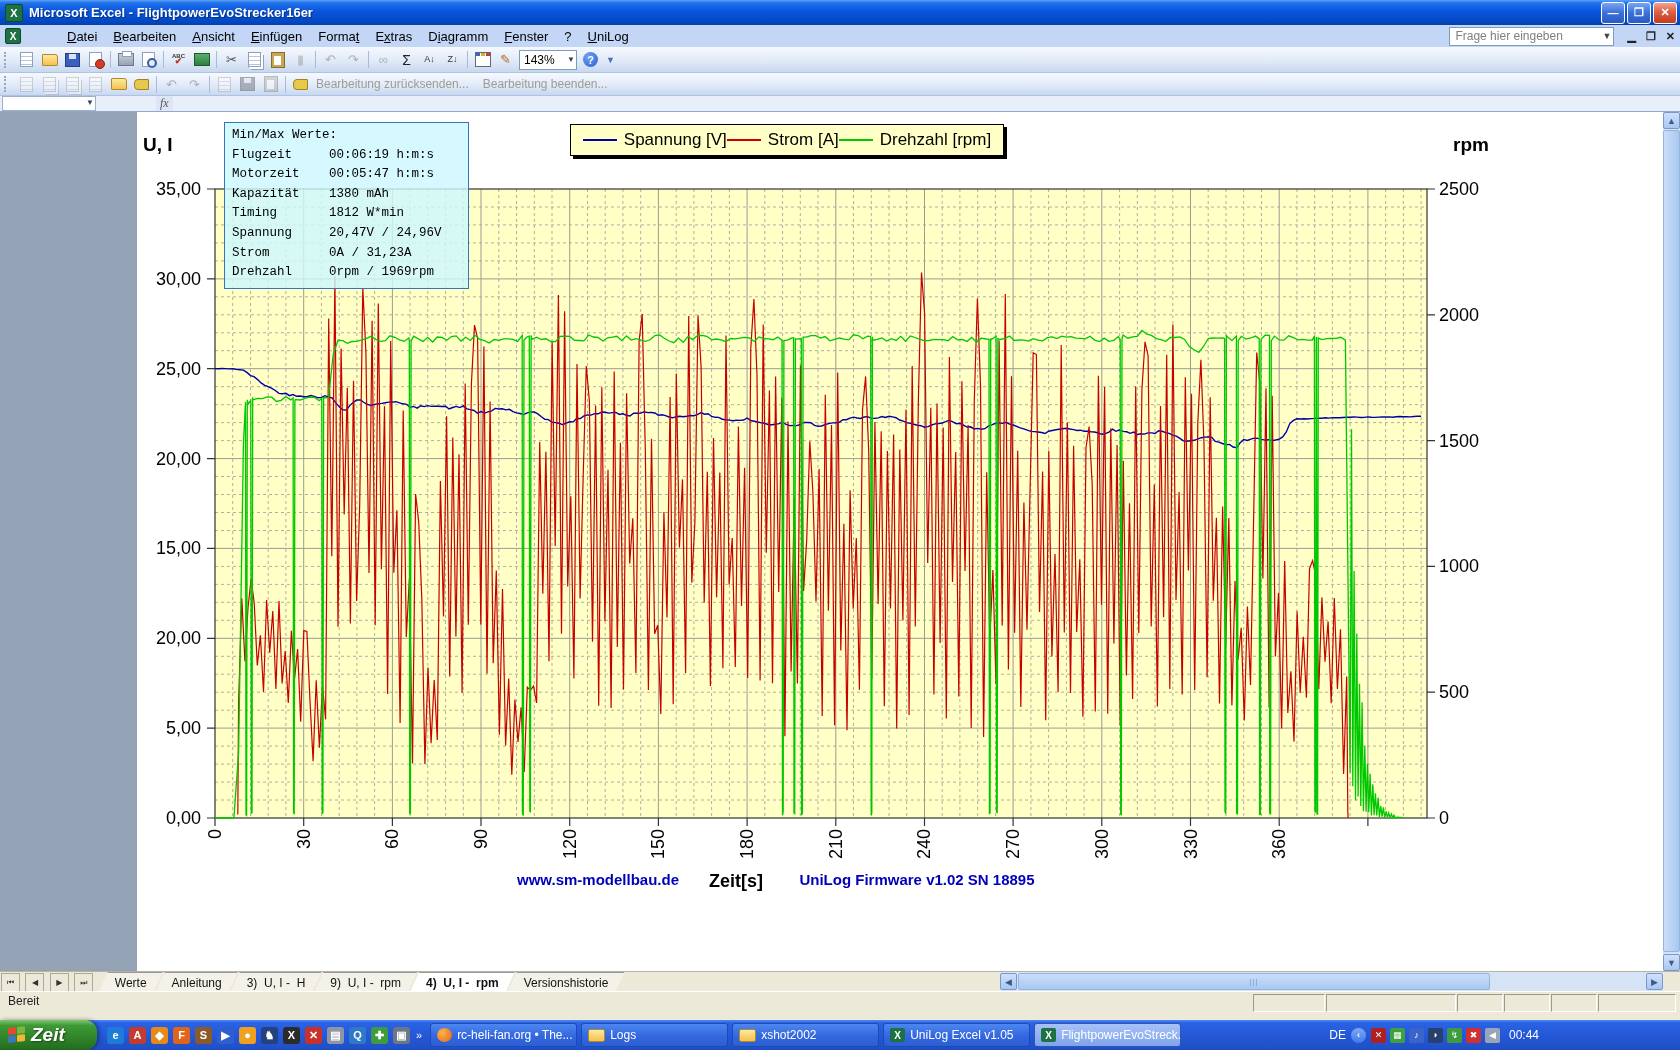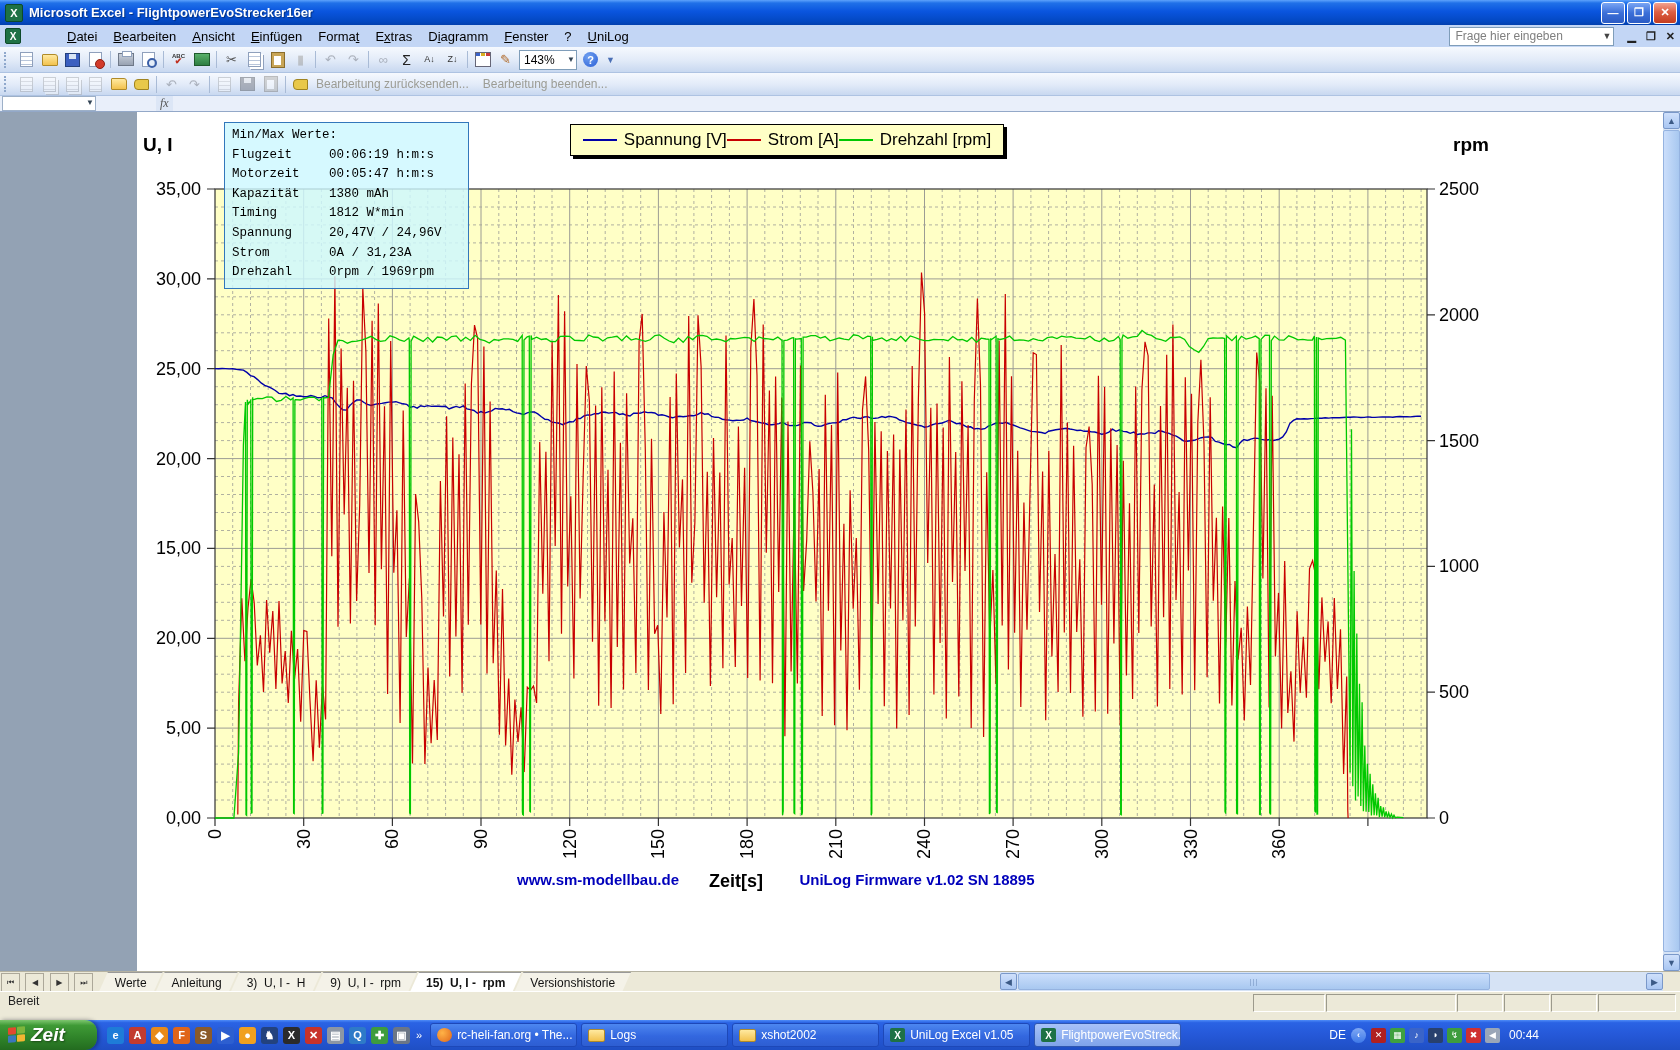--- a/index.html
+++ b/index.html
@@ -394,21 +394,21 @@
     <span class="sb-thumb-v" style="top:18px;height:822px;"></span>
     <span class="sb-btn" style="bottom:0;">▼</span>
   </div>
 </div>
 
 <div id="tabrow">
   <span class="navbtn">⏮</span>
   <span class="navbtn">◀</span>
   <span class="navbtn">▶</span>
   <span class="navbtn">⏭</span>
-  <span id="tabs-wrap"><span class="tab">Werte</span><span class="tab">Anleitung</span><span class="tab">3)  U, I -  H</span><span class="tab">9)  U, I -  rpm</span><span class="tab active">15)  U, I -  rpm</span><span class="tab">Versionshistorie</span></span>
+  <span id="tabs-wrap"><span class="tab">Werte</span><span class="tab">Anleitung</span><span class="tab">3)  U, I -  H</span><span class="tab">9)  U, I -  rpm</span><span class="tab active">4)  U, I -  rpm</span><span class="tab">Versionshistorie</span></span>
   <span id="hscroll">
     <span class="sb-btn" style="left:0;top:1px;">◀</span>
     <span class="sb-thumb-h" style="left:18px;width:472px;">|||</span>
     <span class="sb-btn" style="right:0;top:1px;">▶</span>
   </span>
 </div>
 
 <div id="statusbar">
   <span id="status-text">Bereit</span>
   <span class="st-panel" style="left:1253px;width:70px;"></span>

